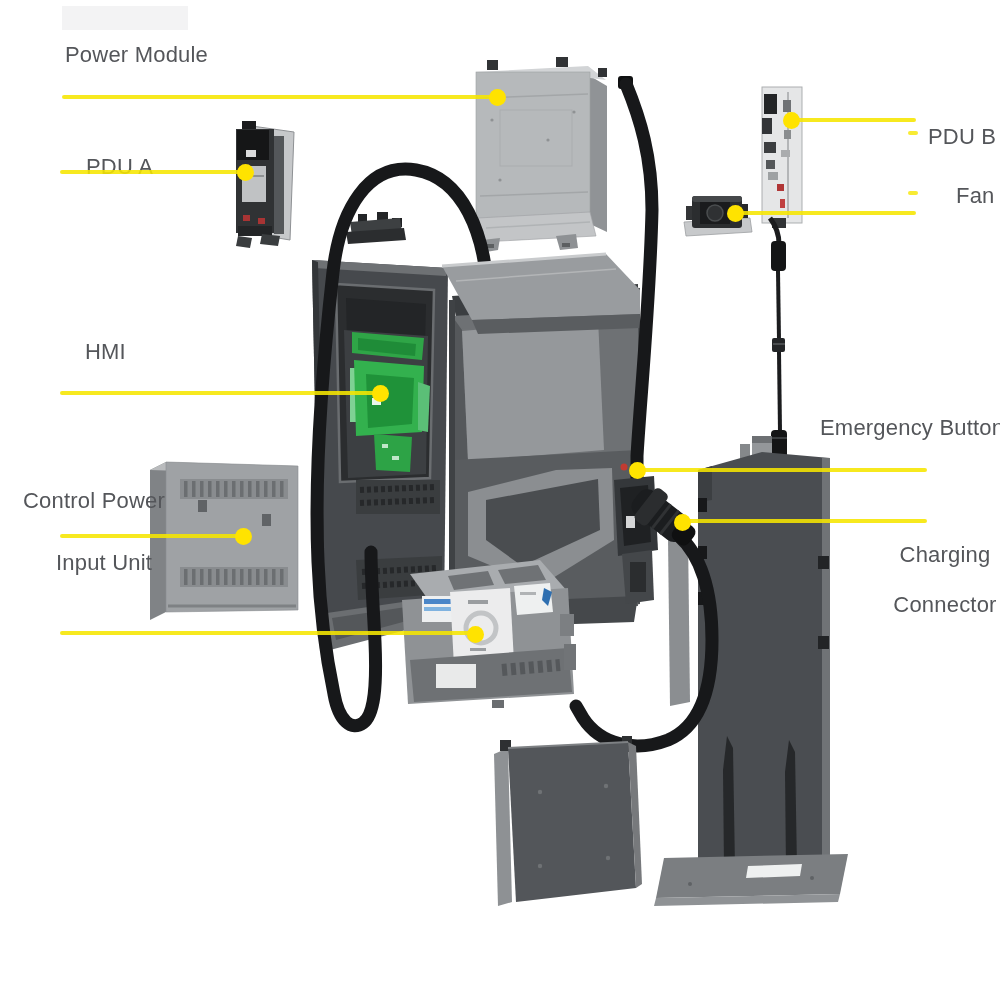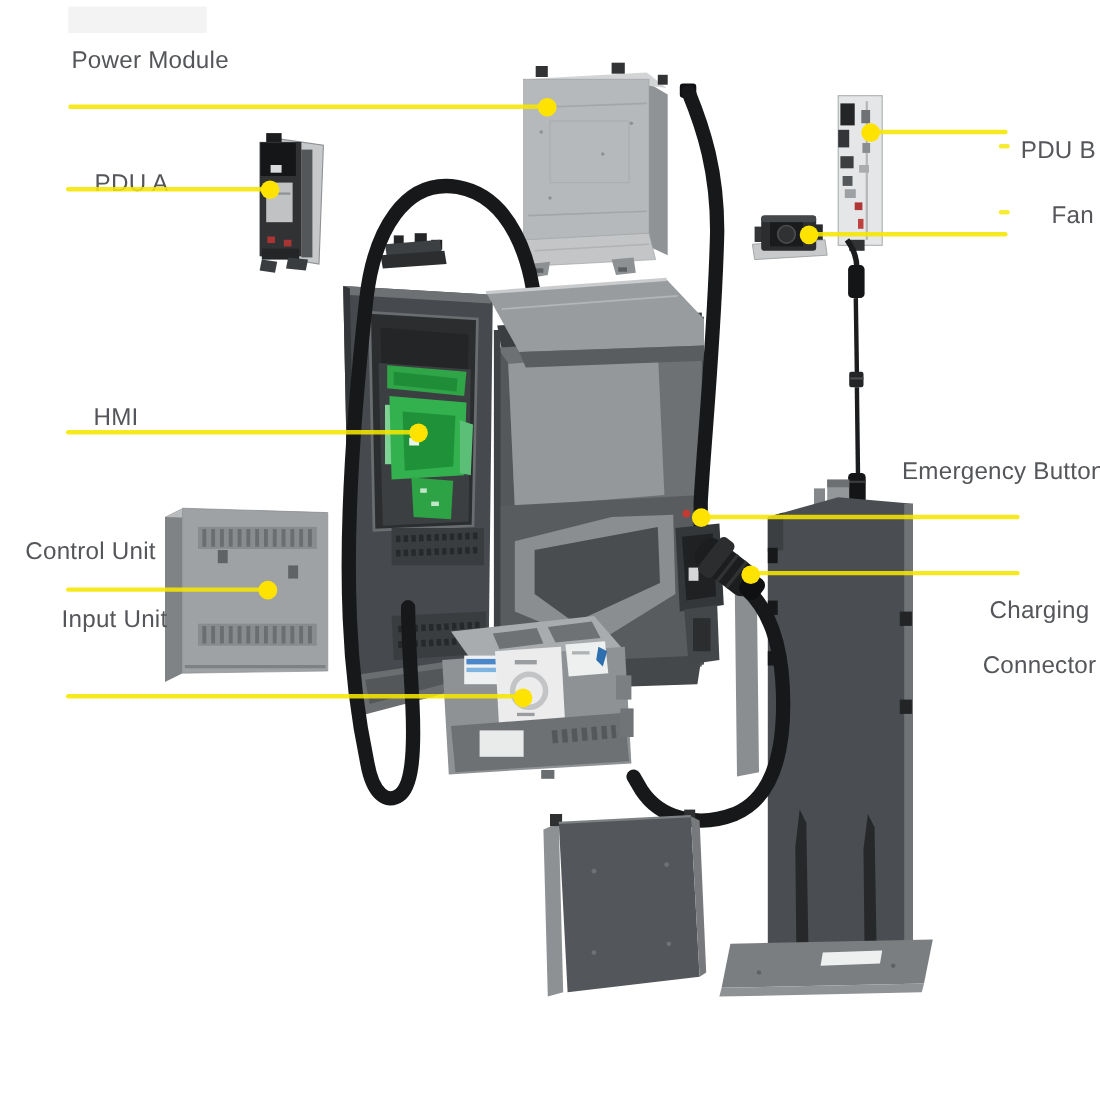--- a/index.html
+++ b/index.html
@@ -277,42 +277,42 @@
   </div>
 
   <div class="callout">
     <span class="co-label" style="left: 928px; top: 184px; margin-left: 28px;">Fan</span>
     <div class="co-line" style="left: 735px; top: 211px; width: 181px;"></div>
     <div class="co-dot" style="left: 726.5px; top: 204.5px;"></div>
     <div class="co-tick" style="left: 908px; top: 191px;"></div>
   </div>
 
   <div class="callout">
-    <span class="co-label" style="left: 85px; top: 367px;">HMI</span>
+    <span class="co-label" style="left: 85px; top: 340px;">HMI</span>
     <div class="co-line" style="left: 60px; top: 391px; width: 320px;"></div>
     <div class="co-dot" style="left: 371.5px; top: 384.5px;"></div>
   </div>
 
   <div class="callout">
     <span class="co-label" style="left: 820px; top: 416px;">Emergency Button</span>
     <div class="co-line" style="left: 637px; top: 468px; width: 290px;"></div>
     <div class="co-dot" style="left: 628.5px; top: 461.5px;"></div>
   </div>
 
   <div class="callout">
     <span class="co-label two-line" style="left: 880px; top: 530px; width: 130px; text-align: center; line-height: 50px;">
       <span>Charging</span>
       <span>Connector</span>
     </span>
     <div class="co-line" style="left: 682px; top: 519px; width: 245px;"></div>
     <div class="co-dot" style="left: 673.5px; top: 513.5px;"></div>
   </div>
 
   <div class="callout">
-    <span class="co-label" style="left: 23px; top: 489px;">Control Unit</span>
+    <span class="co-label" style="left: 23px; top: 489px;">Control Power</span>
     <div class="co-line" style="left: 60px; top: 534px; width: 183px;"></div>
     <div class="co-dot" style="left: 234.5px; top: 527.5px;"></div>
   </div>
 
   <div class="callout">
     <span class="co-label" style="left: 56px; top: 551px;">Input Unit</span>
     <div class="co-line" style="left: 60px; top: 631px; width: 415px;"></div>
     <div class="co-dot" style="left: 466.5px; top: 625.5px;"></div>
   </div>
 

